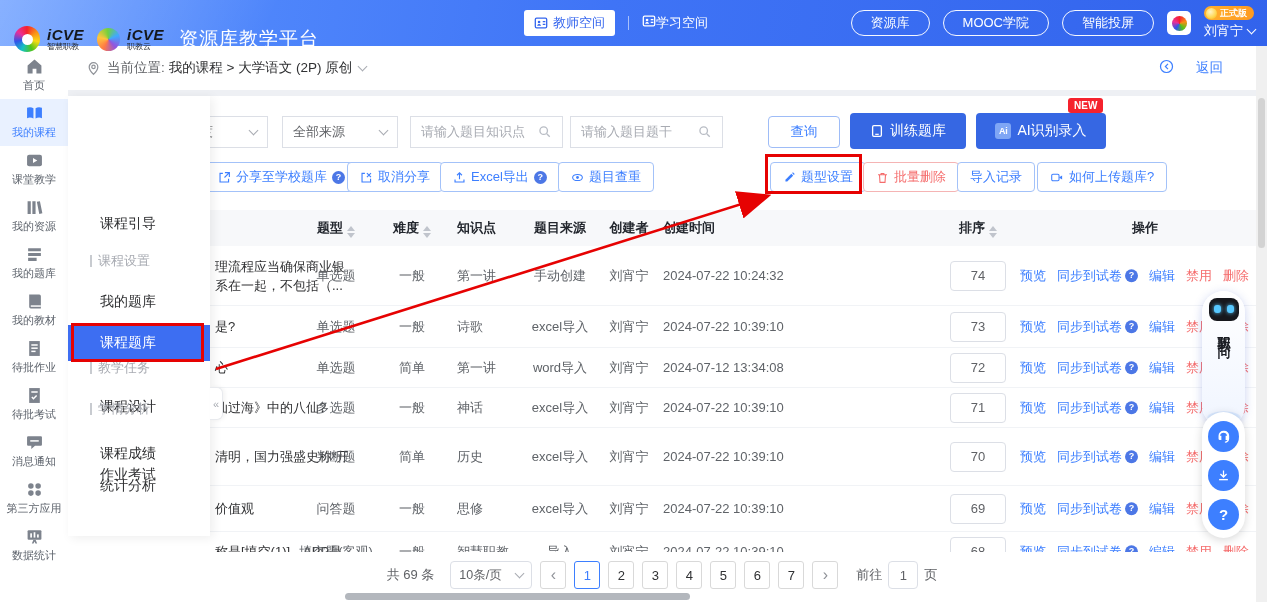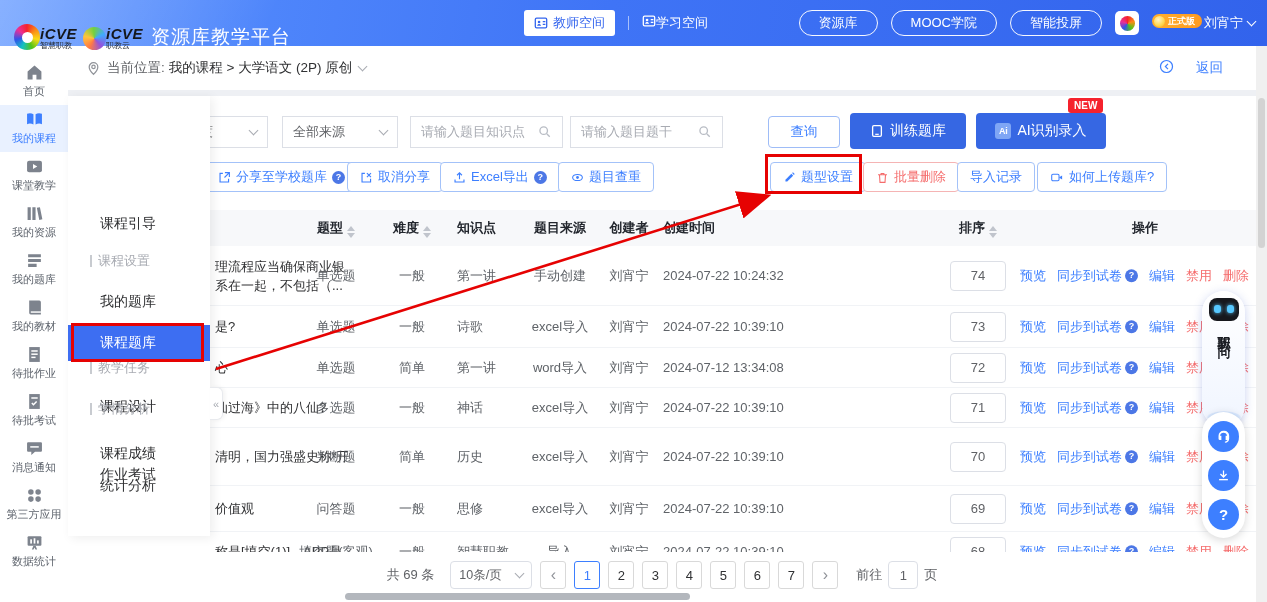--- a/index.html
+++ b/index.html
@@ -3,44 +3,44 @@
 <meta charset="utf-8">
 <style>
   *{box-sizing:border-box;margin:0;padding:0}
   html,body{background:#fff}
   body{font-family:"Liberation Sans","DejaVu Sans",sans-serif}
   .app{position:relative;width:1267px;height:602px;background:#eef0f4;overflow:hidden;font-size:13px;color:#303133}
 
   
   .hdr{position:absolute;left:0;top:0;right:0;height:46px;background:linear-gradient(100deg,#5a93ff 0%,#3f74f6 48%,#3263ec 100%);z-index:20}
   .hdr::before{content:"";position:absolute;left:0;top:0;width:430px;height:100%;background:linear-gradient(115deg,rgba(255,255,255,.28),rgba(255,255,255,0) 62%)}
-  .hdr-left{position:absolute;left:14px;top:4px;height:100%;display:flex;align-items:flex-end;}
+  .hdr-left{position:absolute;left:14px;top:16px;height:100%;display:flex;align-items:center;gap:7px}
   .logo-swirl{width:26px;height:26px;border-radius:50%;background:conic-gradient(#f5222d,#fa8c16,#fadb14,#52c41a,#13c2c2,#2f54eb,#eb2f96,#f5222d);display:flex;align-items:center;justify-content:center}
   .logo-hole{width:11px;height:11px;border-radius:50%;background:#fff}
   .logo-shell{width:23px;height:23px;border-radius:50%;background:conic-gradient(from 210deg,#ff7a45,#ffc53d,#73d13d,#40a9ff,#9254de,#ff7a45);margin-left:6px}
   .logo-text b{display:block;color:#14171c;font-style:italic;font-size:15px;line-height:14px;letter-spacing:.5px}
   .logo-text i{display:block;color:#1d2127;font-size:8px;font-style:normal;line-height:9px}
   .platform-title{color:#fff;font-size:19px;margin-left:8px;letter-spacing:1px}
   .hdr-center{position:absolute;left:524px;top:10px;height:26px;display:flex;align-items:center;gap:13px}
   .space-btn{height:26px;background:#fff;color:#3566ee;border-radius:3px;padding:0 10px;display:flex;align-items:center;gap:5px;font-size:13px;cursor:pointer}
   .space-link{color:#fff;font-size:13px;display:flex;align-items:flex-start;gap:0;cursor:pointer}
   .hdr-divider{width:1px;height:14px;background:rgba(255,255,255,.55)}
   .hdr-right{position:absolute;right:12px;top:0;height:100%;display:flex;align-items:center;gap:13px}
   .hpill{height:26px;padding:0 19px;border:1px solid rgba(255,255,255,.95);border-radius:14px;color:#fff;font-size:13px;display:flex;align-items:center;cursor:pointer;white-space:nowrap}
   .app-icon{width:24px;height:24px;background:#fff;border-radius:5px;display:flex;align-items:center;justify-content:center}
   .app-icon span{width:15px;height:15px;border-radius:50%;background:conic-gradient(#f5222d,#fa8c16,#52c41a,#2f54eb,#eb2f96,#f5222d)}
-  .user-block{display:flex;flex-direction:row;align-items:flex-start;gap:2px}
+  .user-block{display:flex;flex-direction:column;align-items:flex-start;gap:2px}
   .vbadge{height:14px;background:linear-gradient(90deg,#ffb02e,#ff9a20);border-radius:8px;color:#fff;font-size:9px;font-weight:bold;display:flex;align-items:center;gap:3px;padding:0 7px 0 2px}
   .medal{width:11px;height:11px;border-radius:50%;background:radial-gradient(circle at 40% 35%,#fff3c4,#ffd64d 60%,#f0a818)}
   .uname{color:#fff;font-size:13px;display:flex;align-items:center;gap:5px;cursor:pointer}
   .chev{width:7px;height:7px;border-right:1.5px solid #a8abb2;border-bottom:1.5px solid #a8abb2;transform:rotate(45deg);display:inline-block;margin-top:-4px}
   .chev.white{border-color:#fff}
 
   
-  .snav{position:absolute;left:0;top:46px;width:68px;bottom:0;background:#fff;z-index:10;display:flex;flex-direction:column;padding-top:12px}
+  .snav{position:absolute;left:0;top:46px;width:68px;bottom:0;background:#fff;z-index:10;display:flex;flex-direction:column;padding-top:6px}
   .snav-item{height:47px;display:flex;flex-direction:column;align-items:center;justify-content:center;gap:3px;color:#5c626b;font-size:11px;cursor:pointer}
   .snav-item svg{color:#7d838d}
   .snav-item.active{background:#e9f1ff;color:#3d7fff}
   .snav-item.active svg{color:#3d7fff}
 
   
   .crumb{position:absolute;left:68px;top:46px;right:0;height:44px;background:#fff;display:flex;align-items:center;padding:0 18px;z-index:5}
   .crumb-text{color:#606266;font-size:13.5px;margin-left:6px}
   .crumb-path{color:#303133;font-size:13.5px;margin-left:4px}
   .crumb .chev{margin-left:7px}

